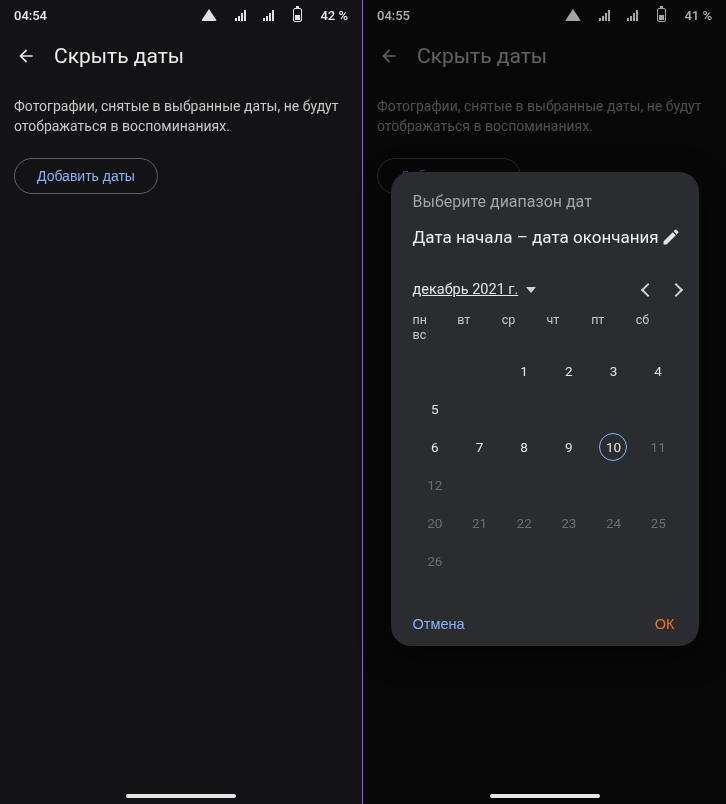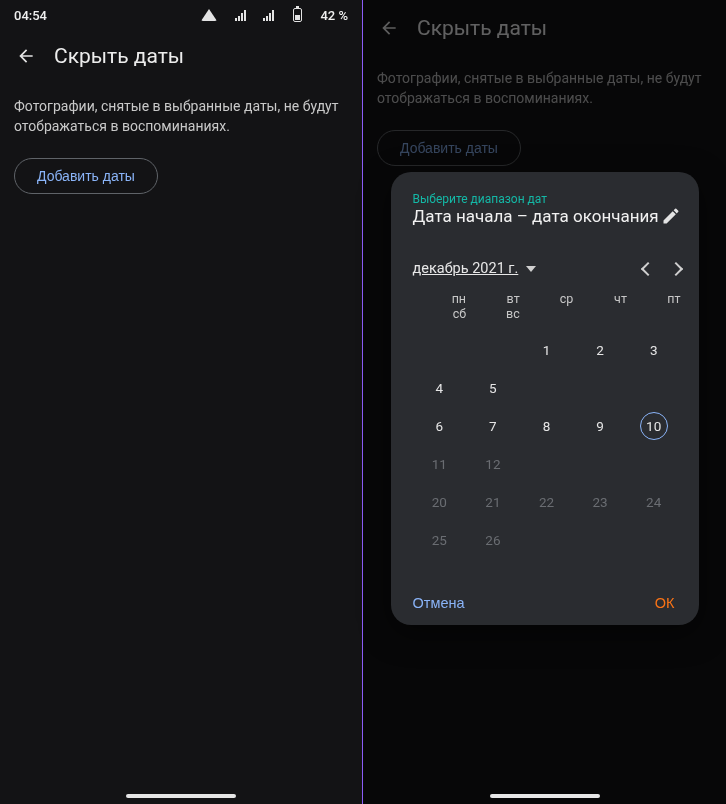--- a/index.html
+++ b/index.html
@@ -85,21 +85,21 @@
     padding-top: 172px;
   }
   .modal {
     background: #2a2c30;
     border-radius: 20px;
     width: 308px;
     padding: 20px 18px 14px 22px;
     color: #e6e6e6;
     box-shadow: 0 8px 30px rgba(0,0,0,.5);
   }
-  .modal-caption { font-size: 12px; color: #14b8a6; }
+  .modal-caption { font-size: 16px; color: #a3a3a3; margin-bottom: 16px; }
   .range-row {
     display:flex; align-items:center; justify-content:space-between;
     margin-bottom: 34px;
   }
   .range-text { font-size: 17px; color:#f1f1f1; }
   .pencil { width: 20px; height: 20px; color:#e3e3e3; }
   .month-row {
     display:flex; align-items:center; justify-content:space-between;
     margin-bottom: 14px;
   }
@@ -107,22 +107,22 @@
   .drop-tri {
     width:0; height:0;
     border-left:5px solid transparent; border-right:5px solid transparent;
     border-top:6px solid #d0d0d0;
   }
   .month-nav { display:flex; gap:18px; }
   .chev { width:10px; height:10px; border-right:2px solid #d0d0d0; border-bottom:2px solid #d0d0d0; }
   .chev.left { transform: rotate(135deg); }
   .chev.right { transform: rotate(-45deg); }
   .dow-row, .week-row {
-    display:grid; grid-template-columns: repeat(5, 1fr);
-    text-align:right;
+    display:grid; grid-template-columns: repeat(6, 1fr);
+    text-align:left;
   }
   .dow-row { font-size:12.5px; color:#c7c7c7; margin-bottom:10px; }
   .week-row { font-size:13.5px; }
   .daycell {
     height: 38px; display:flex; align-items:center; justify-content:center;
     color:#e6e6e6;
   }
   .daycell.muted { color:#6a6d72; }
   .daycell.today span {
     width:28px; height:28px; display:flex; align-items:center; justify-content:center;
@@ -167,20 +167,40 @@
     <div class="title">Скрыть даты</div>
   </div>
   <div class="content">
     <div class="desc">Фотографии, снятые в выбранные даты, не будут отображаться в воспоминаниях.</div>
     <button class="add-btn">Добавить даты</button>
   </div>
   <div class="navbar"></div>
 </div>
 
 <div class="screen right">
+  <div class="statusbar">
+    <span>04:55</span>
+    <div class="status-icons">
+      <div class="wifi"></div>
+      <div class="sig">
+          <span></span>
+          <span></span>
+          <span></span>
+          <span></span>
+        </div>
+      <div class="sig">
+          <span></span>
+          <span></span>
+          <span></span>
+          <span></span>
+        </div>
+      <div class="batt"></div>
+      <span>41 %</span>
+    </div>
+  </div>
   <div class="dimmed">
     <div class="appbar">
       <svg class="back-arrow" viewBox="0 0 24 24">
           <path fill="currentColor" d="M20 11H7.83l5.59-5.59L12 4l-8 8 8 8 1.41-1.41L7.83 13H20z"></path>
         </svg>
       <div class="title">Скрыть даты</div>
     </div>
     <div class="content">
       <div class="desc">Фотографии, снятые в выбранные даты, не будут отображаться в воспоминаниях.</div>
       <button class="add-btn">Добавить даты</button>

